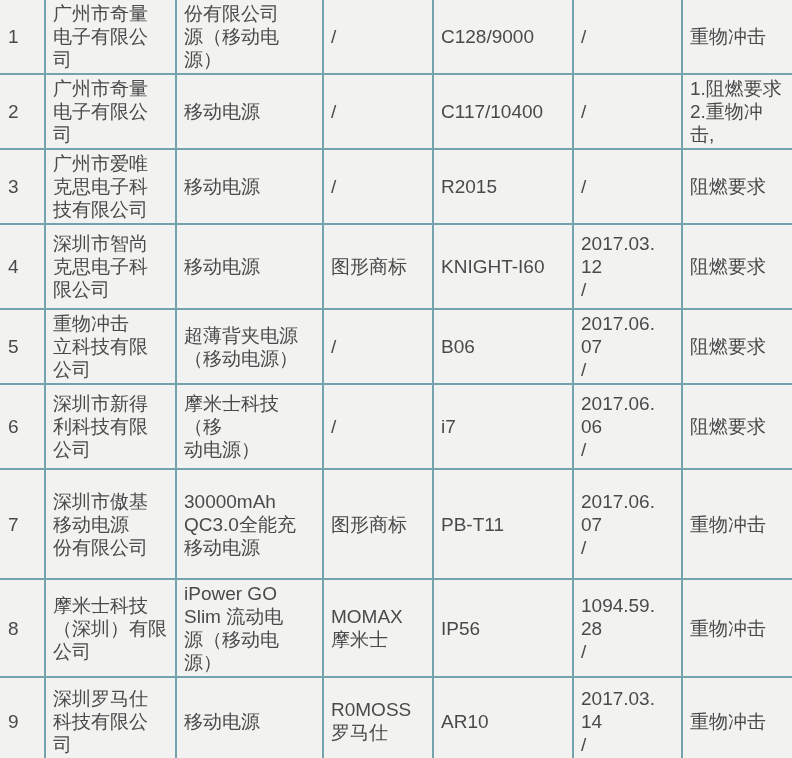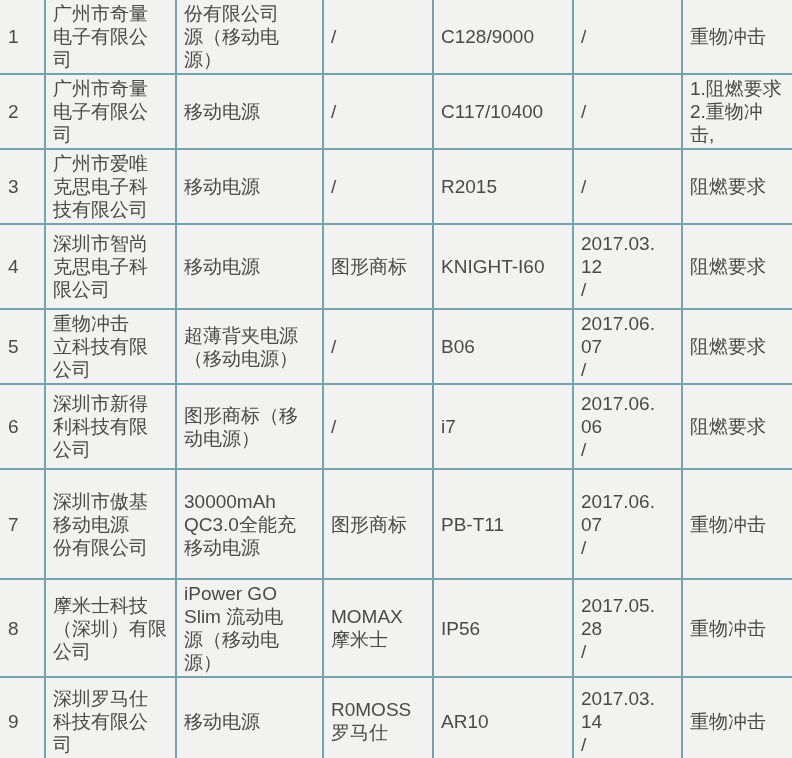--- a/index.html
+++ b/index.html
@@ -124,21 +124,21 @@
     <td class="cell-date">2017.06.
 07
 /</td>
     <td class="cell-failed">阻燃要求</td>
   </tr>
         <tr>
     <td class="cell-no">6</td>
     <td class="cell-company">深圳市新得
 利科技有限
 公司</td>
-    <td class="cell-product">图形商标（移
+    <td class="cell-product">摩米士科技（移
 动电源）</td>
     <td class="cell-trademark">/</td>
     <td class="cell-model">i7</td>
     <td class="cell-date">2017.06.
 06
 /</td>
     <td class="cell-failed">阻燃要求</td>
   </tr>
         <tr>
     <td class="cell-no">7</td>
@@ -159,21 +159,21 @@
     <td class="cell-no">8</td>
     <td class="cell-company">摩米士科技
 （深圳）有限
 公司</td>
     <td class="cell-product">iPower GO
 Slim 流动电
 源（移动电源）</td>
     <td class="cell-trademark">MOMAX
 摩米士</td>
     <td class="cell-model">IP56</td>
-    <td class="cell-date">2017.05.
+    <td class="cell-date">1094.59.
 28
 /</td>
     <td class="cell-failed">重物冲击</td>
   </tr>
         <tr>
     <td class="cell-no">9</td>
     <td class="cell-company">深圳罗马仕
 科技有限公
 司</td>
     <td class="cell-product">移动电源</td>

